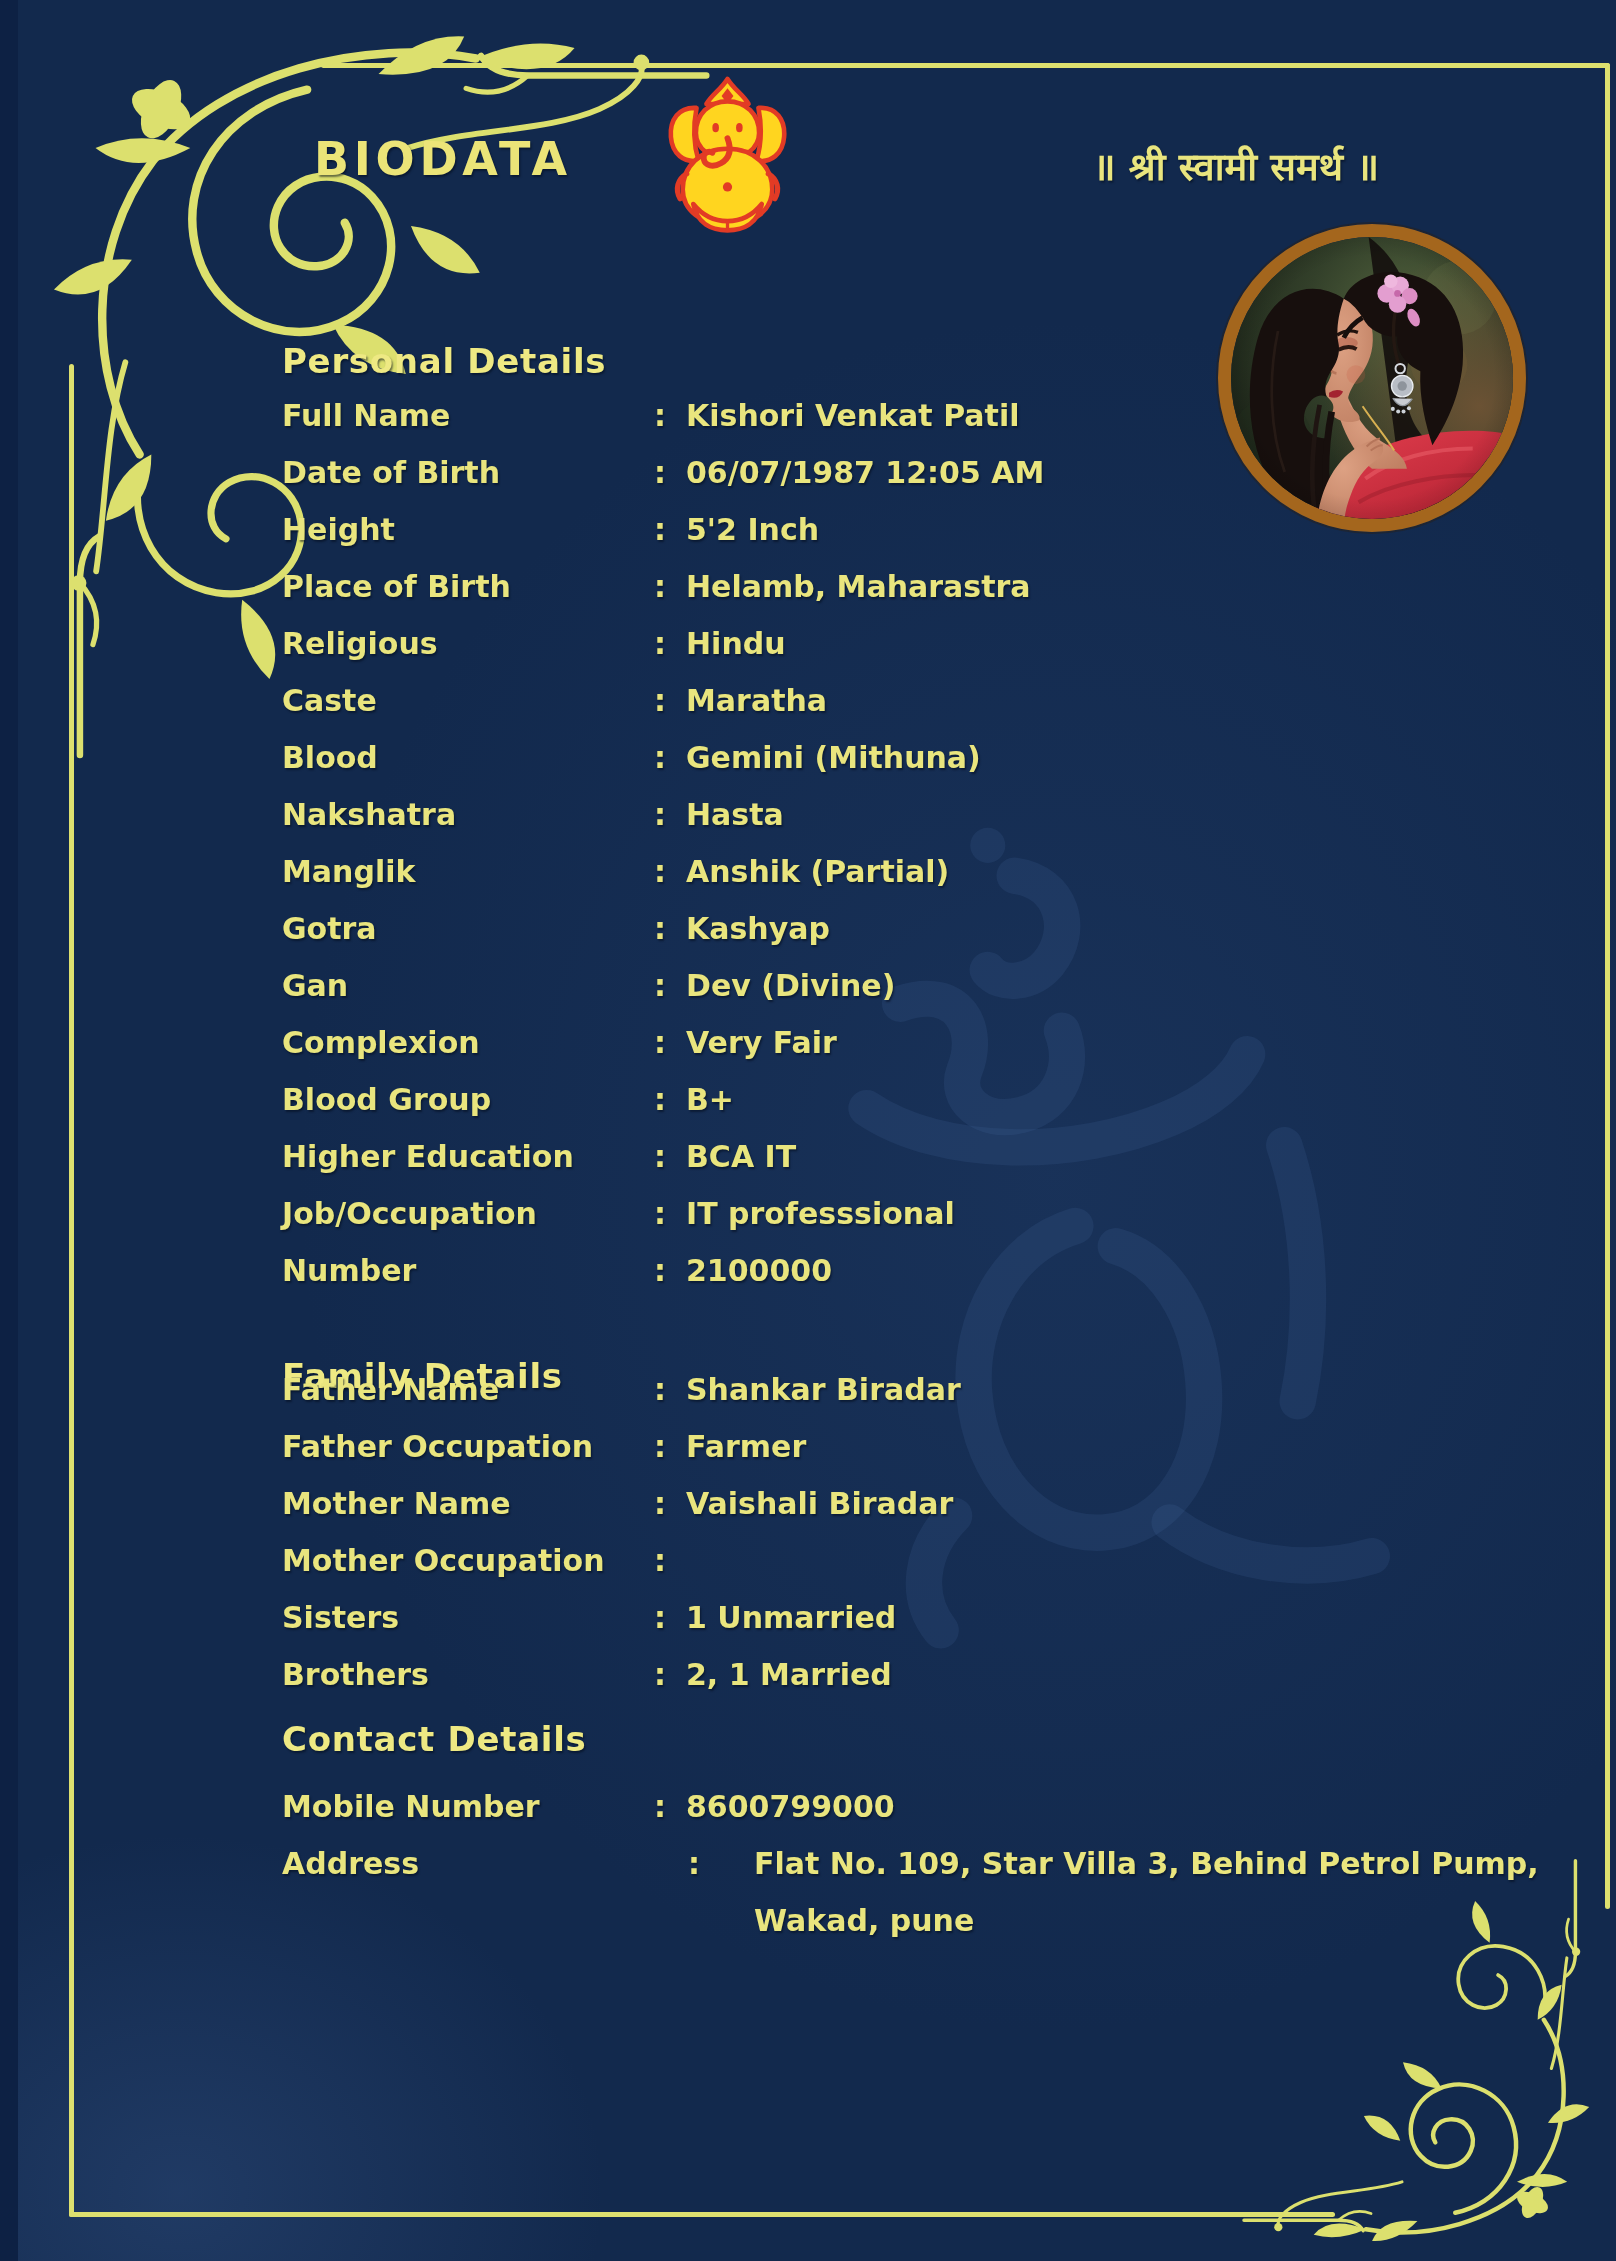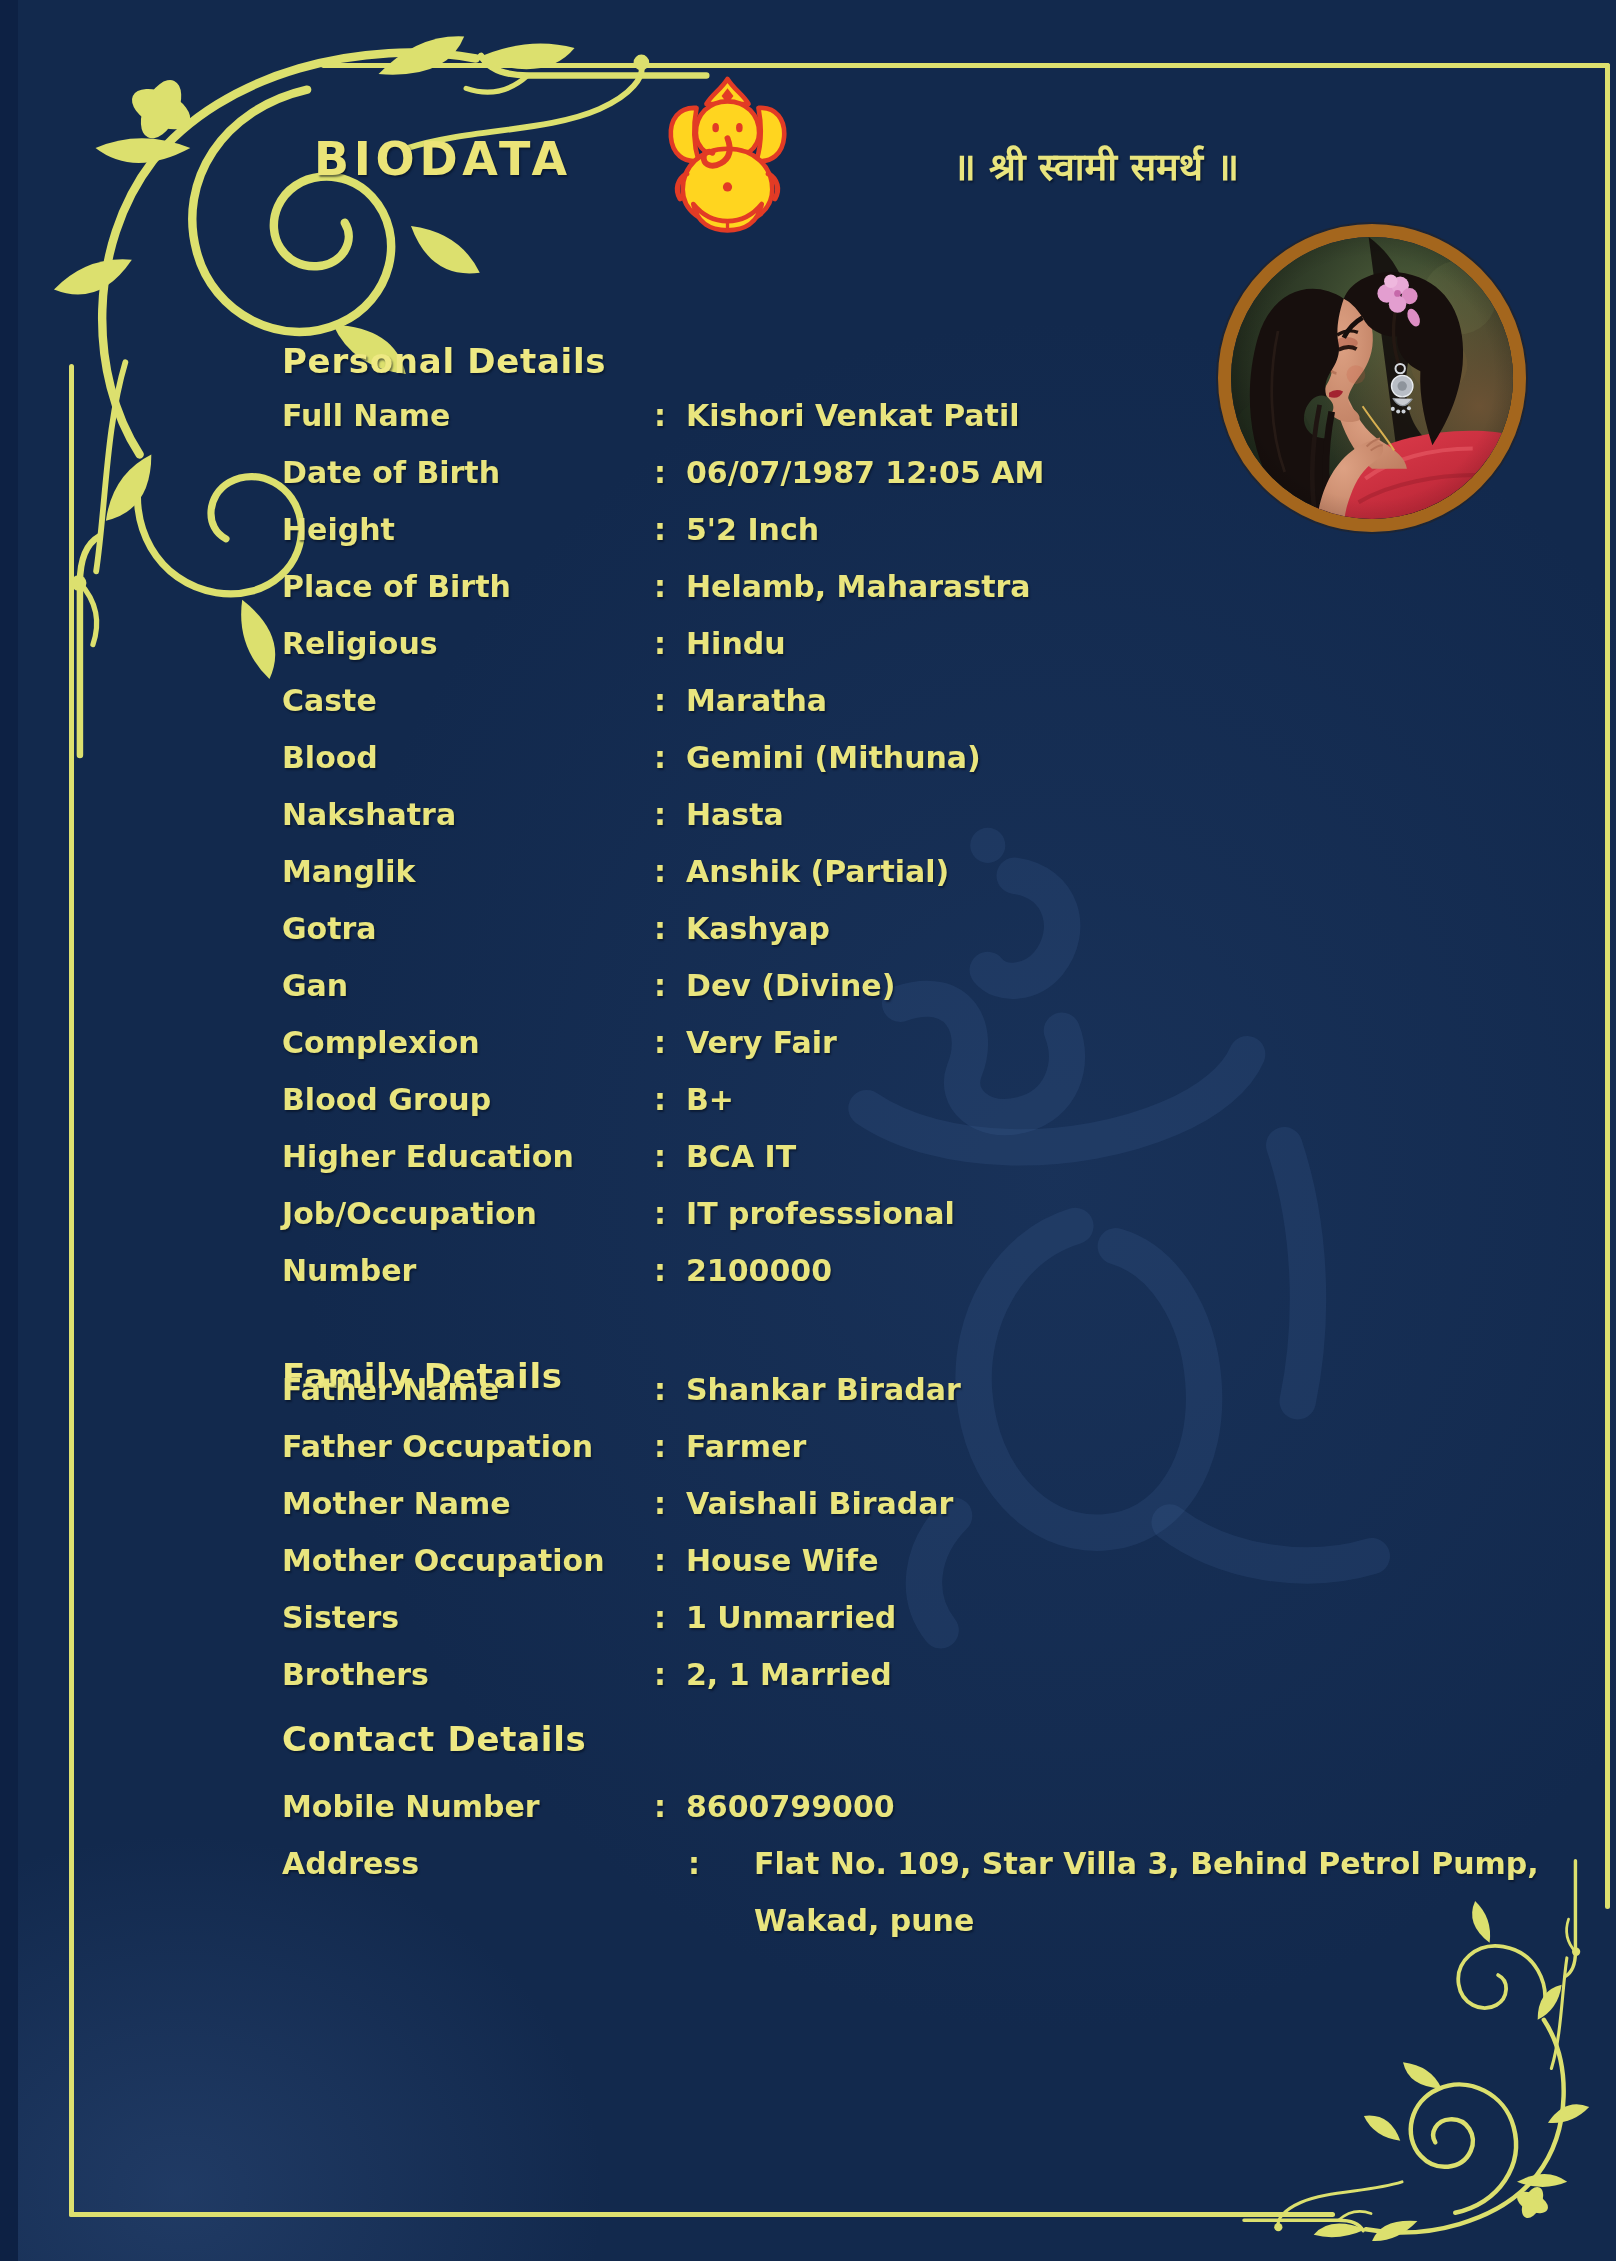--- a/index.html
+++ b/index.html
@@ -9,21 +9,21 @@
     background:
       radial-gradient(606px 512px at 10% 97%, rgba(62,96,150,.32), rgba(62,96,150,0) 70%),
       radial-gradient(1010px 1145px at 64% 52%, rgba(40,70,116,.30), rgba(40,70,116,0) 75%),
       #12294d;
     margin-left: 18px;
   }
   .frame{position:absolute;background:#dde06f;border-radius:2.7px;}
   .txt-shadow{text-shadow:1.3px 2px 2px rgba(4,12,30,.55);}
   .title{position:absolute;left:296px;top:132px;font-size:46px;font-weight:700;
          letter-spacing:4.7px;color:#ebe478;}
-  .mantra{position:absolute;left:795px;top:136px;width:566px;text-align:center;
+  .mantra{position:absolute;left:795px;top:136px;width:566px;text-align:right;
           font-size:38px;font-weight:700;color:#e9e57e;line-height:62px;}
   .ganesha{position:absolute;left:637px;top:75px;width:145px;height:158px;}
   .photo-ring{position:absolute;left:1200px;top:224px;width:282px;height:282px;
       border:13.5px solid #a4661d;border-radius:50%;overflow:hidden;
       box-shadow:0 0 0 2px rgba(50,30,6,.35), inset 0 0 17.5px rgba(0,0,0,.45);}
   .photo-ring svg{display:block;width:100%;height:100%;}
   .watermark{position:absolute;left:680px;top:714px;width:876px;height:1051px;}
   .orn{position:absolute;}
   .orn-tl{left:10px;top:8px;width:714px;height:754px;}
   .orn-br{left:1187px;top:1859px;width:418px;height:395px;transform:rotate(180deg);}
@@ -296,21 +296,20 @@
         <span class="val">Farmer</span>
       </div>
     <div class="row">
         <span class="lbl">Mother Name</span>
         <span class="sep">:</span>
         <span class="val">Vaishali Biradar</span>
       </div>
     <div class="row">
         <span class="lbl">Mother Occupation</span>
         <span class="sep">:</span>
-        <span class="val">House Wife</span>
       </div>
     <div class="row">
         <span class="lbl">Sisters</span>
         <span class="sep">:</span>
         <span class="val">1 Unmarried</span>
       </div>
     <div class="row">
         <span class="lbl">Brothers</span>
         <span class="sep">:</span>
         <span class="val">2, 1 Married</span>

